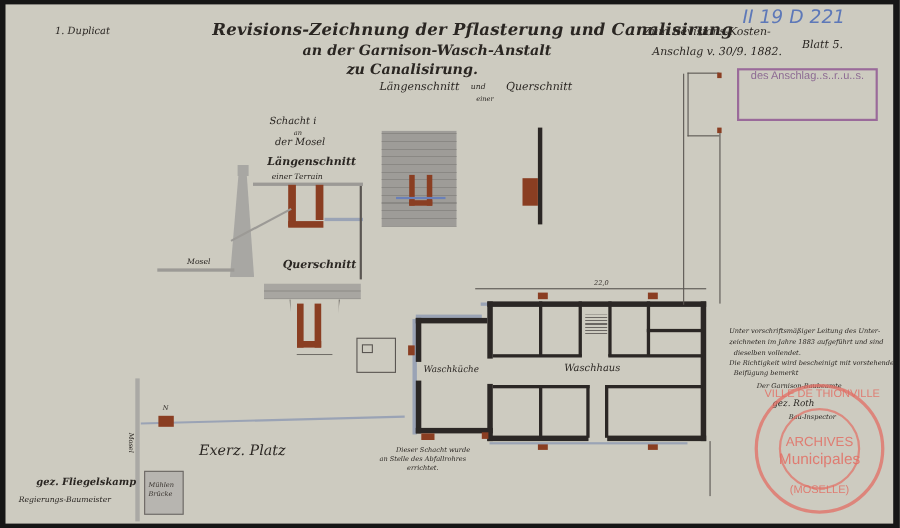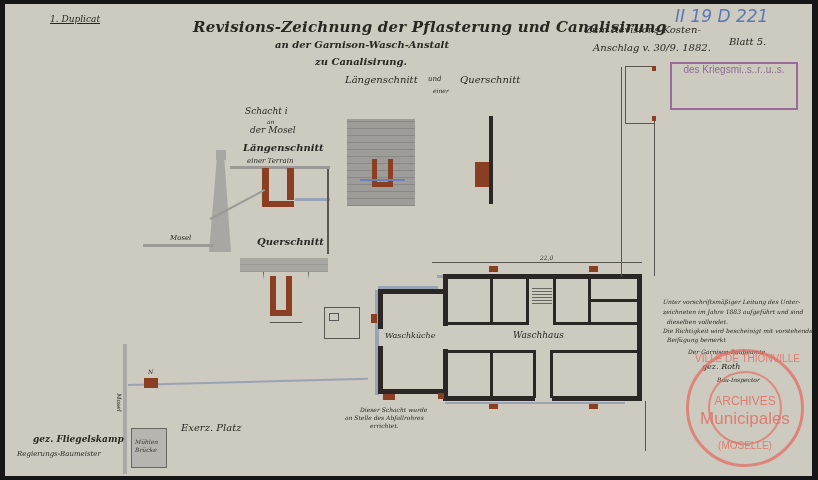--- a/index.html
+++ b/index.html
@@ -1,56 +1,56 @@
 <!DOCTYPE html>
 <html><head>
 <meta charset="utf-8">
 <style>
   html,body{margin:0;padding:0;}
   body{width:818px;height:480px;background:#161616;position:relative;overflow:hidden;font-family:"DejaVu Serif",serif;}
   .sheet{position:absolute;left:5px;top:4px;width:807px;height:472px;background:#cdcbc0;overflow:hidden;}
   .abs{position:absolute;}
   .script{font-family:"DejaVu Serif",serif;font-style:italic;color:#2a2622;white-space:nowrap;}
   .title{font-weight:bold;font-size:15px;letter-spacing:0.2px;}
-  .sub{font-weight:bold;font-size:10px;}
+  .sub{font-weight:bold;font-size:13px;}
   .small{font-size:9px;}
   .tiny{font-size:6px;color:#3a3530;}
   .wall{position:absolute;background:#2b2725;}
   .brick{position:absolute;background:#8a3e22;}
   .pipe{position:absolute;background:#9aa3b5;}
   .stamp-box{position:absolute;border:2px solid #9a6a9a;color:#8d6b93;font-family:"Liberation Sans",sans-serif;text-align:center;}
   .round-stamp{position:absolute;border-radius:50%;border:3px solid rgba(226,110,100,0.75);}
   .round-inner{position:absolute;border-radius:50%;border:2px solid rgba(226,110,100,0.7);}
   .stamp-text{position:absolute;font-family:"Liberation Sans",sans-serif;color:rgba(226,110,100,0.85);text-align:center;white-space:nowrap;}
   .blue{color:#5d78b8;font-family:"DejaVu Sans",sans-serif;font-style:italic;}
   .hatch{background:repeating-linear-gradient(0deg,#9a9893 0 1px,#a8a6a1 1px 7px);}
 </style>
 </head>
 <body>
 
 <div class="sheet">
 
-  <div class="abs script small" style="left:45px;top:10px;text-decoration:underline;">1. Duplicat</div>
+  <div class="abs script small" style="left:45px;top:20px;">1. Duplicat</div>
 
   <div class="abs script title" style="left:188px;top:14px;">Revisions-Zeichnung der Pflasterung und Canalisirung</div>
   <div class="abs script sub" style="left:270px;top:35px;">an der Garnison-Wasch-Anstalt</div>
   <div class="abs script sub" style="left:310px;top:52px;">zu Canalisirung.</div>
 
   <div class="abs script" style="left:340px;top:70px;font-size:10px;">Längenschnitt</div>
   <div class="abs script" style="left:423px;top:71px;font-size:7px;">und</div>
   <div class="abs script" style="left:455px;top:70px;font-size:10px;">Querschnitt</div>
   <div class="abs script" style="left:428px;top:83px;font-size:6px;">einer</div>
 
   <div class="abs script" style="left:580px;top:20px;font-size:10px;">Zum Revisions-Kosten-</div>
   <div class="abs script" style="left:588px;top:38px;font-size:10px;">Anschlag v. 30/9. 1882.</div>
   <div class="abs script" style="left:724px;top:32px;font-size:10px;">Blatt 5.</div>
   <div class="abs blue" style="left:670px;top:2px;font-size:17px;">II 19 D 221</div>
 
   <div class="stamp-box" style="left:665px;top:58px;width:124px;height:44px;">
-    <div style="font-size:10px;">des Kriegsmi..s..r..u..s.</div>
+    <div style="font-size:10px;">des Anschlag..s..r..u..s.</div>
   </div>
 
   <div class="abs script" style="left:240px;top:102px;font-size:9px;">Schacht i</div>
   <div class="abs script" style="left:262px;top:114px;font-size:6px;">an</div>
   <div class="abs script" style="left:245px;top:121px;font-size:9px;">der Mosel</div>
   <div class="abs script" style="left:238px;top:138px;font-size:10px;font-weight:bold;">Längenschnitt</div>
   <div class="abs script" style="left:242px;top:153px;font-size:7px;">einer Terrain</div>
 
   <div class="abs" style="left:204px;top:156px;width:22px;height:92px;background:#a8a7a3;clip-path:polygon(35% 0,70% 0,100% 100%,0 100%);"></div>
   <div class="abs" style="left:211px;top:146px;width:10px;height:10px;background:#a8a7a3;"></div>
@@ -131,21 +131,21 @@
   <div class="abs script" style="left:365px;top:418px;font-size:6px;">errichtet.</div>
 
   <div class="abs" style="left:319px;top:303px;width:34px;height:30px;border:1px solid #5a5652;"></div>
   <div class="abs" style="left:324px;top:309px;width:8px;height:6px;border:1px solid #5a5652;"></div>
 
   <div class="abs" style="left:123px;top:380px;width:240px;height:2px;background:#9aa3b5;transform:rotate(-1.5deg);transform-origin:left;"></div>
   <div class="abs" style="left:118px;top:340px;width:4px;height:130px;background:#aaa9a5;"></div>
   <div class="abs script" style="left:105px;top:395px;font-size:6px;transform:rotate(90deg);">Mosel</div>
   <div class="brick" style="left:139px;top:374px;width:14px;height:10px;"></div>
   <div class="abs script" style="left:143px;top:364px;font-size:6px;">N</div>
-  <div class="abs script" style="left:176px;top:418px;font-size:10px;">Exerz. Platz</div>
+  <div class="abs script" style="left:176px;top:399px;font-size:13px;">Exerz. Platz</div>
 
   <div class="abs" style="left:126px;top:424px;width:34px;height:38px;background:#b7b5b0;border:1px solid #6a6662;"></div>
   <div class="abs script tiny" style="left:130px;top:434px;">Mühlen</div>
   <div class="abs script tiny" style="left:130px;top:442px;">Brücke</div>
 
   <div class="abs" style="left:616px;top:63px;width:1px;height:210px;background:#5a5652;"></div>
   <div class="abs" style="left:620px;top:62px;width:28px;height:56px;border-top:1px solid #5a5652;border-left:1px solid #5a5652;border-bottom:1px solid #5a5652;"></div>
   <div class="brick" style="left:647px;top:62px;width:4px;height:5px;"></div>
   <div class="brick" style="left:647px;top:112px;width:4px;height:5px;"></div>
   <div class="abs" style="left:649px;top:117px;width:1px;height:155px;background:#5a5652;"></div>
@@ -160,16 +160,16 @@
   <div class="abs script" style="left:658px;top:323px;font-size:6px;">Die Richtigkeit wird bescheinigt mit vorstehender</div>
   <div class="abs script" style="left:662px;top:332px;font-size:6px;">Beifügung bemerkt</div>
   <div class="abs script" style="left:683px;top:344px;font-size:6px;">Der Garnison-Baubeamte</div>
   <div class="abs script" style="left:697px;top:358px;font-size:8px;">gez. Roth</div>
   <div class="abs script" style="left:712px;top:372px;font-size:6px;">Bau-Inspector</div>
 
   <div class="round-stamp" style="left:681px;top:345px;width:112px;height:112px;"></div>
   <div class="round-inner" style="left:703px;top:367px;width:70px;height:70px;"></div>
   <div class="stamp-text" style="left:690px;top:349px;width:100px;font-size:10px;">VILLE DE THIONVILLE</div>
   <div class="stamp-text" style="left:690px;top:390px;width:100px;font-size:12px;">ARCHIVES</div>
-  <div class="stamp-text" style="left:690px;top:405px;width:100px;font-size:17px;">Municipales</div>
+  <div class="stamp-text" style="left:690px;top:405px;width:100px;font-size:14px;">Municipales</div>
   <div class="stamp-text" style="left:690px;top:436px;width:100px;font-size:10px;">(MOSELLE)</div>
 
 </div>
 
 </body></html>

